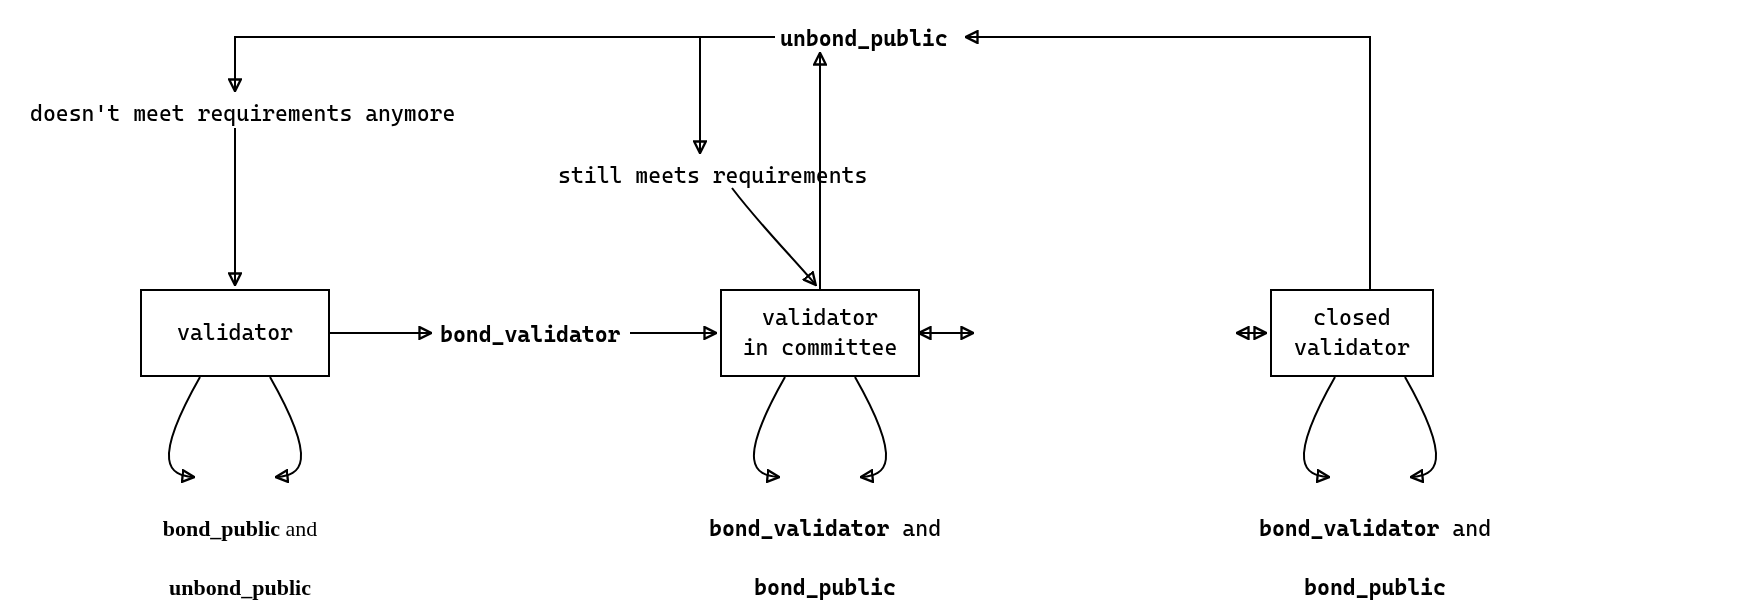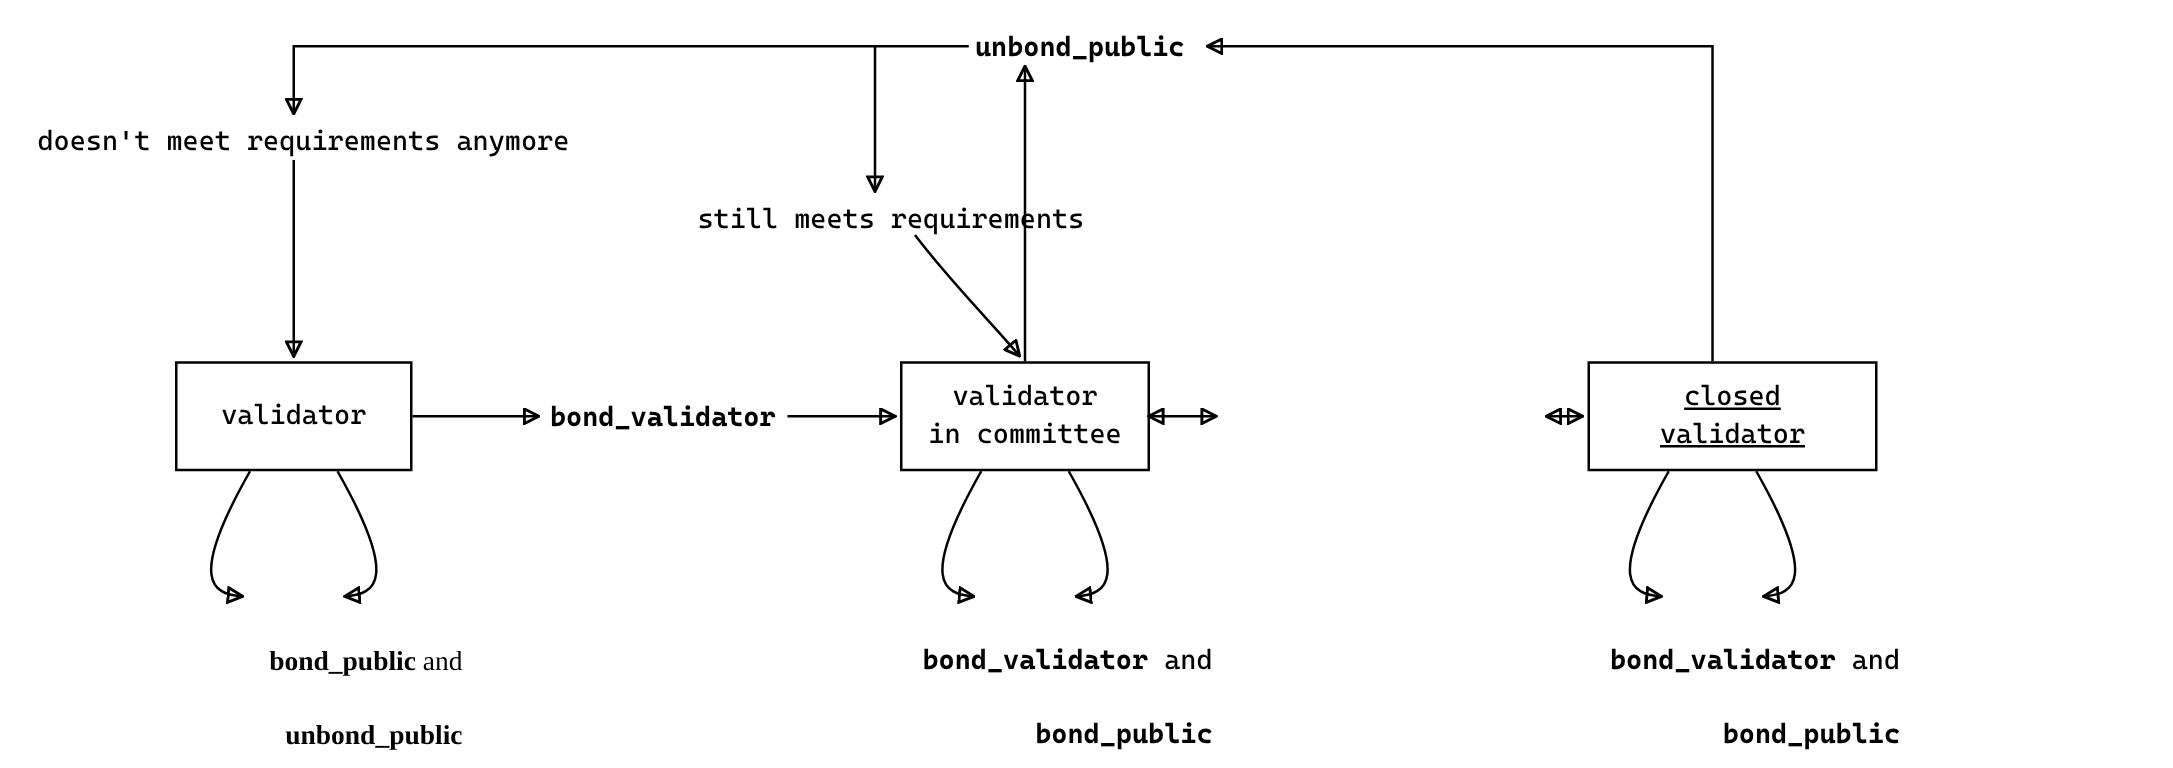--- a/index.html
+++ b/index.html
@@ -24,21 +24,21 @@
     align-items: center;
     justify-content: center;
     text-align: center;
     line-height: 1.35;
     white-space: pre-line;
     padding: 4px 12px;
   }
   .label {
     position: absolute;
     white-space: pre-line;
-    text-align: right;
+    text-align: center;
     line-height: 1.35;
   }
   .bold { font-weight: 700; }
   svg.arrows {
     position: absolute;
     left: 0; top: 0;
     width: 1738px;
     height: 614px;
     pointer-events: none;
   }
@@ -55,21 +55,21 @@
 
   <div class="box" style="left:140px; top:289px; width:190px; height:88px;">
     <span>validator</span>
   </div>
 
   <div class="box" style="left:720px; top:289px; width:200px; height:88px;">
     <span>validator
 in committee</span>
   </div>
 
-  <div class="box" style="left:1270px; top:289px; width:232px; height:88px;text-decoration:underline;">
+  <div class="box" style="left:1270px; top:289px; width:164px; height:88px;">
     <span>closed
 validator</span>
   </div>
 
   <span class="label bold" style="left:780px; top:24px;">unbond_public</span>
 
   <span class="label" style="left:558px; top:161px;">still meets requirements</span>
 
   <span class="label" style="left:30px; top:99px;">doesn't meet requirements anymore</span>
 

